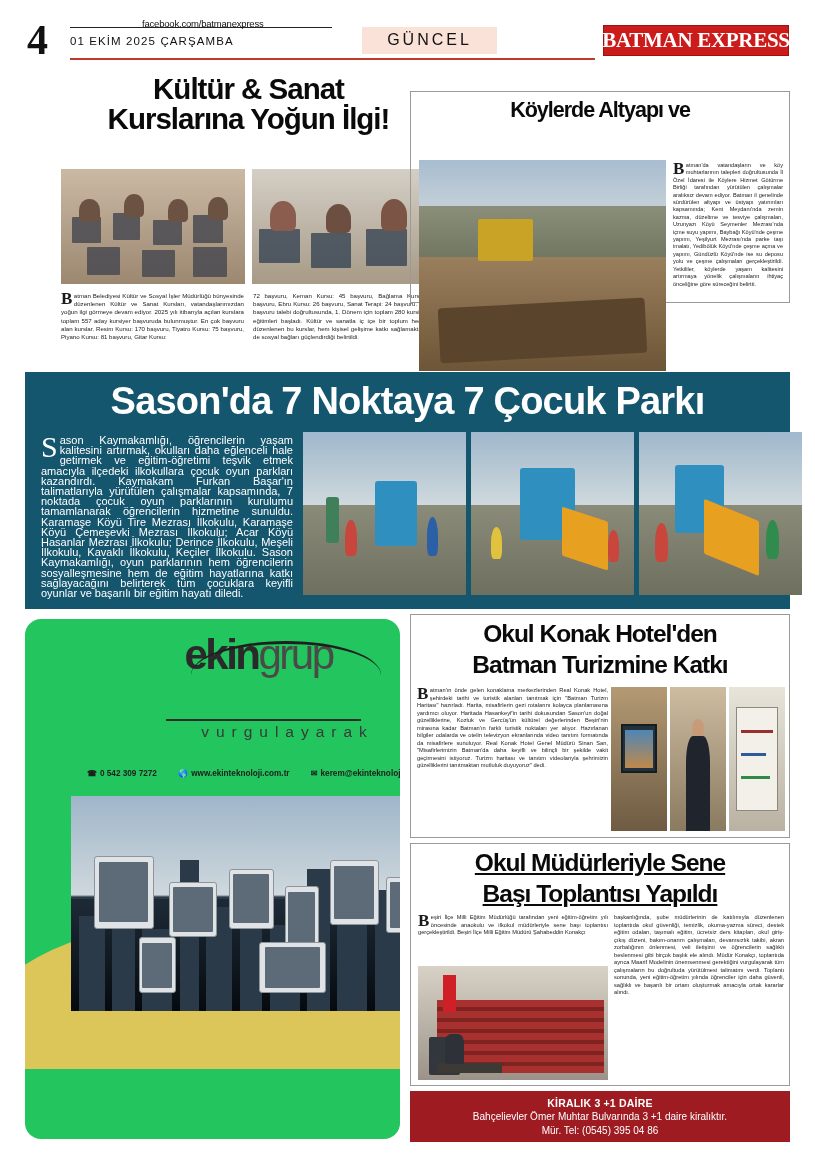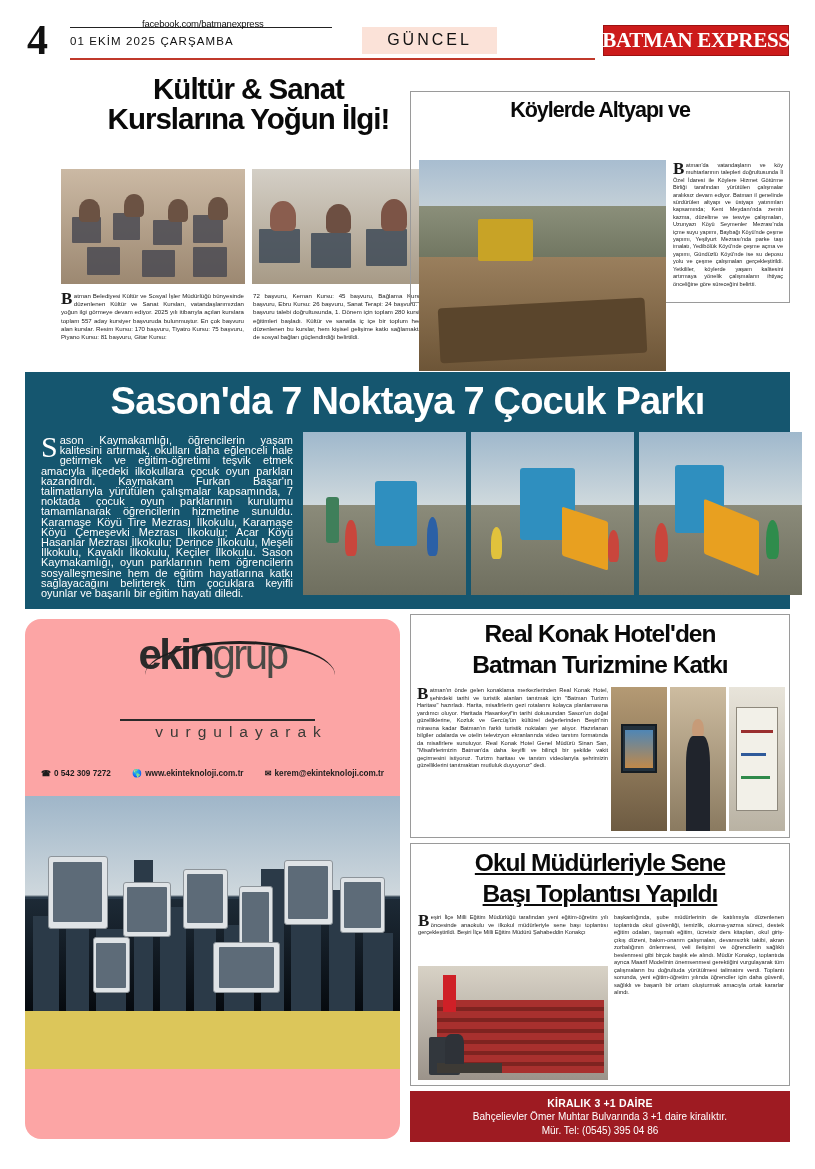--- a/index.html
+++ b/index.html
@@ -120,21 +120,21 @@
   .pk-sky { position:absolute; left:0; top:0; width:100%; height:45%;
             background:linear-gradient(#9fb8cc,#cfd9dd); }
   .pk-grnd{ position:absolute; left:0; bottom:0; width:100%; height:55%;
             background:linear-gradient(#8b8b7a,#6f6f5f); }
   .pk-eq  { position:absolute; background:#2f8fbf; border-radius:3px; }
   .pk-sl  { position:absolute; background:#e8a020; border-radius:2px; }
   .pk-kid { position:absolute; background:#c9463c; border-radius:50% 50% 25% 25%; }
 
   
   .ekin { position:absolute; left:25px; top:619px; width:375px; height:520px;
-          background:#fca5a5; border-radius:16px; overflow:hidden; }
+          background:#22c55e; border-radius:16px; overflow:hidden;padding-left:46px; }
   .ekin-logo-wrap { position:absolute; left:0; top:14px; width:375px; text-align:center; }
   .ekin-logo {
     font-size:42px; font-weight:700; color:#2a2a2a; letter-spacing:-2.5px;
     line-height:44px; font-family:"Liberation Sans", sans-serif;
   }
   .ekin-logo .thin { font-weight:400; color:#4a4a46; }
   .ekin-swoosh {
     position:absolute; left:120px; top:8px; width:190px; height:34px;
     border-top:3.5px solid #1f1f1f; border-radius:50%/100% 100% 0 0;
     border-left:0; border-right:0; border-bottom:0;
@@ -362,21 +362,21 @@
           <div class="dev-scr"></div>
         </div>
       <div class="dev" style="left:50%;top:68%;width:18%;height:24%;">
           <div class="dev-scr"></div>
         </div>
     </div>
 
   </div>
 
   <div class="a3">
-    <div class="hl">Real Konak Hotel'den</div>
+    <div class="hl">Okul Konak Hotel'den</div>
     <div class="hl">Batman Turizmine Katkı</div>
 
     <div class="a3-body">
       <div class="body-col dropcap">Batman'ın önde gelen konaklama merkezlerinden Real Konak Hotel, şehirdeki tarihi ve turistik alanları tanıtmak için "Batman Turizm Haritası" hazırladı. Harita, misafirlerin gezi rotalarını kolayca planlamasına yardımcı oluyor. Haritada Hasankeyf'in tarihi dokusundan Sason'un doğal güzelliklerine, Kozluk ve Gercüş'ün kültürel değerlerinden Beşiri'nin mirasına kadar Batman'ın farklı turistik noktaları yer alıyor. Hazırlanan bilgiler odalarda ve otelin televizyon ekranlarında video tanıtım formatında da misafirlere sunuluyor. Real Konak Hotel Genel Müdürü Sinan San, "Misafirlerimizin Batman'da daha keyifli ve bilinçli bir şekilde vakit geçirmesini istiyoruz. Turizm haritası ve tanıtım videolarıyla şehrimizin güzelliklerini tanıtmaktan mutluluk duyuyoruz" dedi.</div>
     </div>
 
     <div class="a3-photos">
       <div class="photo a3-p" style="width:56px;">
         <div class="hot-wall"></div>
         <div class="hot-tv">

